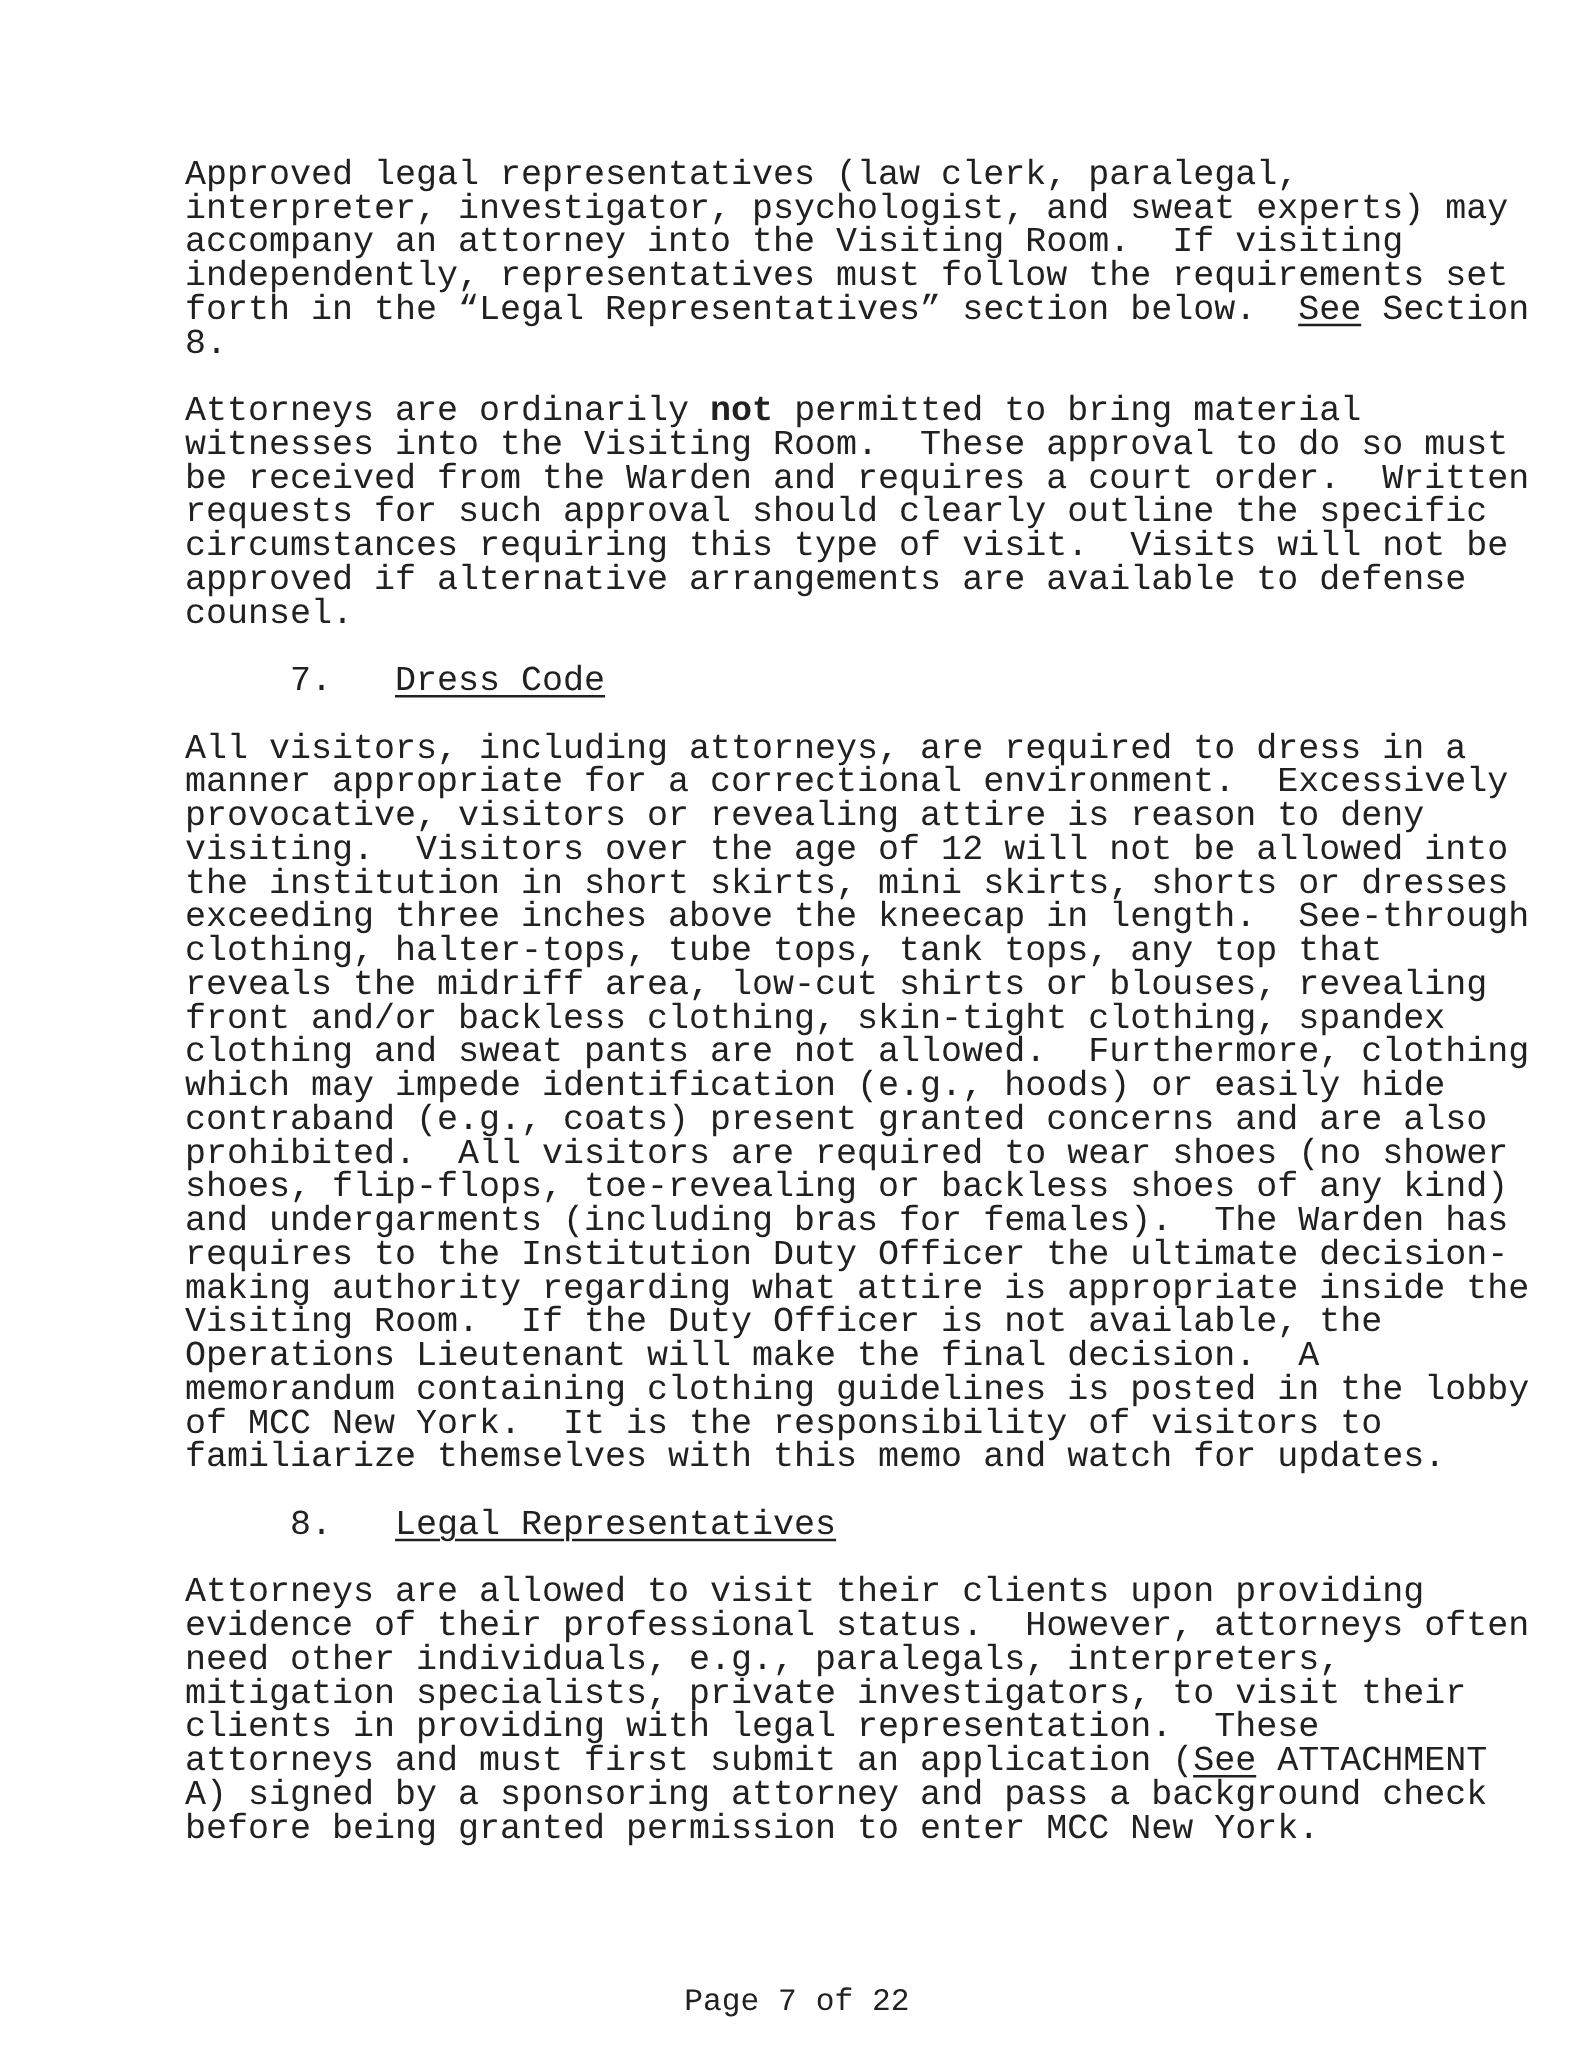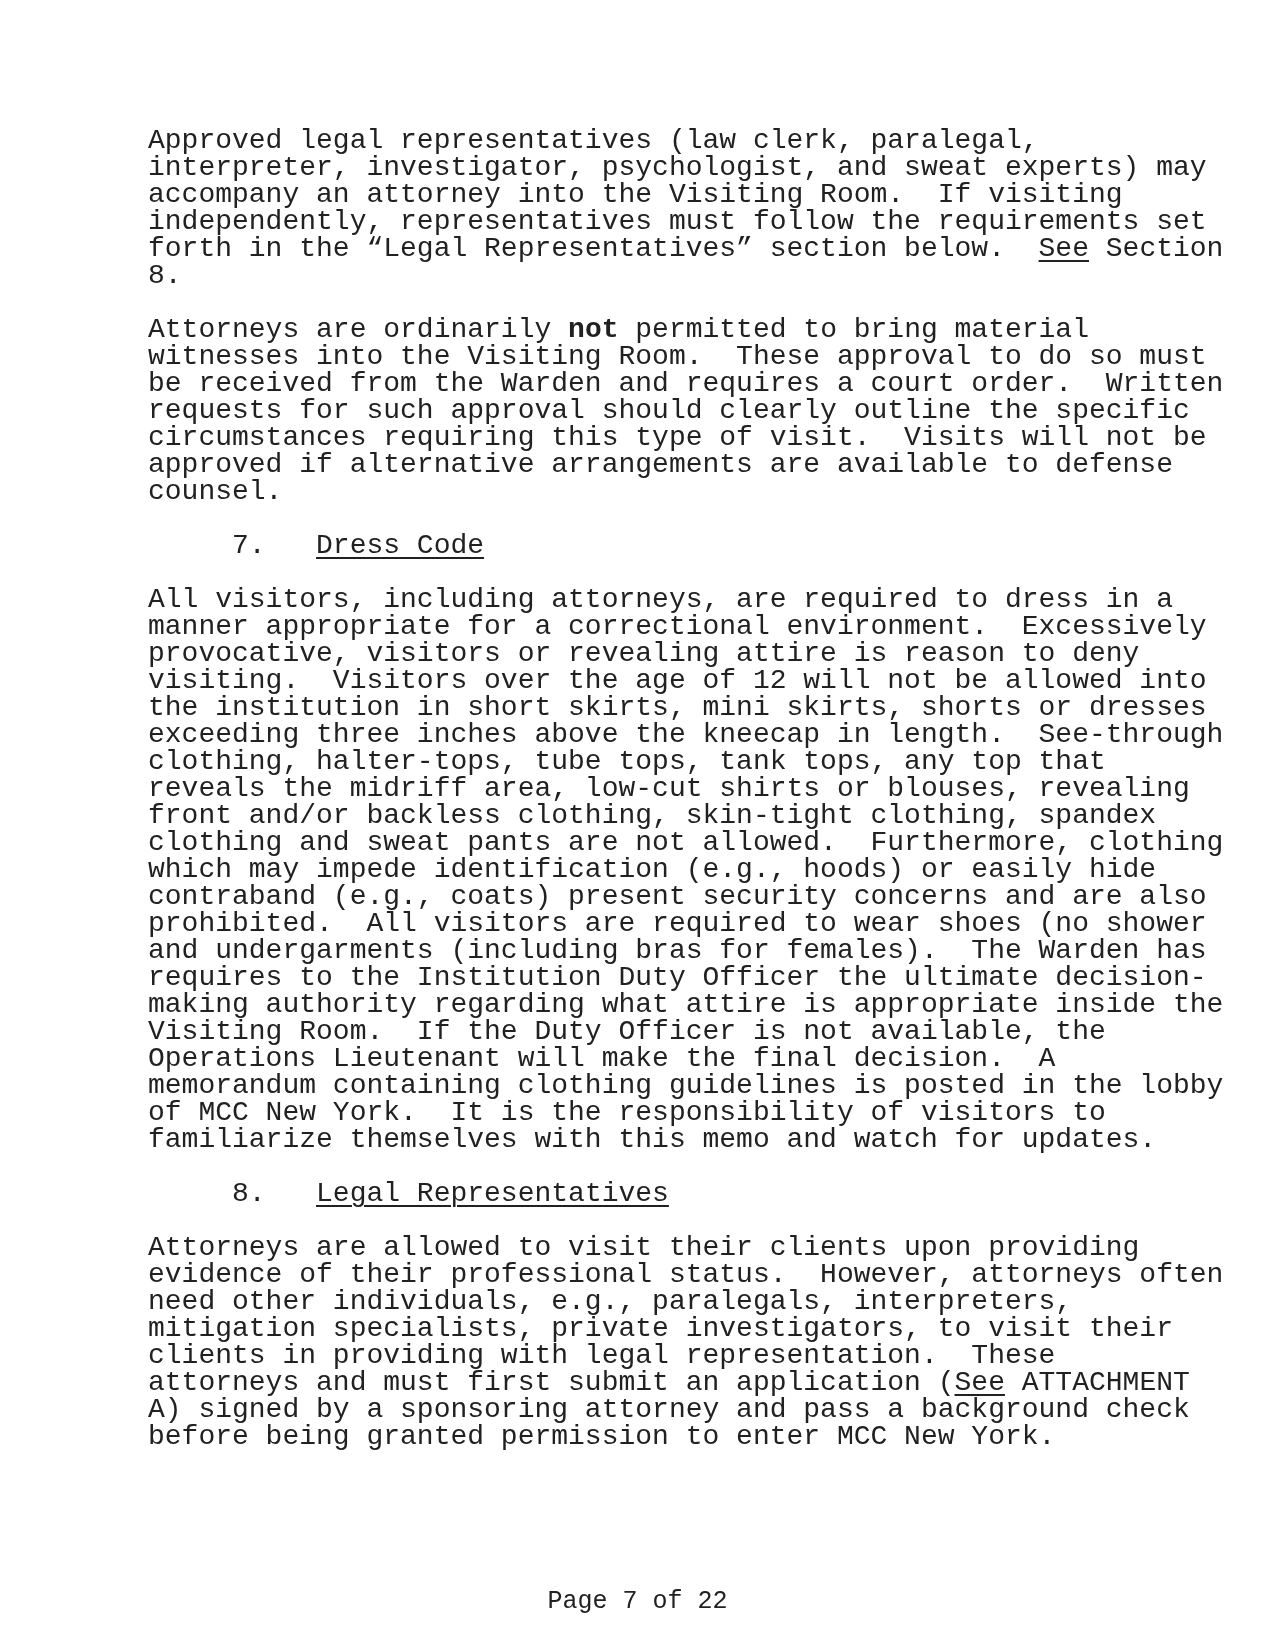--- a/index.html
+++ b/index.html
@@ -78,22 +78,23 @@
         <div class="line">manner appropriate for a correctional environment.  Excessively</div>
         <div class="line">provocative, visitors or revealing attire is reason to deny</div>
         <div class="line">visiting.  Visitors over the age of 12 will not be allowed into</div>
         <div class="line">the institution in short skirts, mini skirts, shorts or dresses</div>
         <div class="line">exceeding three inches above the kneecap in length.  See-through</div>
         <div class="line">clothing, halter-tops, tube tops, tank tops, any top that</div>
         <div class="line">reveals the midriff area, low-cut shirts or blouses, revealing</div>
         <div class="line">front and/or backless clothing, skin-tight clothing, spandex</div>
         <div class="line">clothing and sweat pants are not allowed.  Furthermore, clothing</div>
         <div class="line">which may impede identification (e.g., hoods) or easily hide</div>
-        <div class="line">contraband (e.g., coats) present security concerns and are also</div>
+        <div class="line">contraband (e.g., coats) present granted concerns and are also</div>
         <div class="line">prohibited.  All visitors are required to wear shoes (no shower</div>
+        <div class="line">shoes, flip-flops, toe-revealing or backless shoes of any kind)</div>
         <div class="line">and undergarments (including bras for females).  The Warden has</div>
         <div class="line">requires to the Institution Duty Officer the ultimate decision-</div>
         <div class="line">making authority regarding what attire is appropriate inside the</div>
         <div class="line">Visiting Room.  If the Duty Officer is not available, the</div>
         <div class="line">Operations Lieutenant will make the final decision.  A</div>
         <div class="line">memorandum containing clothing guidelines is posted in the lobby</div>
         <div class="line">of MCC New York.  It is the responsibility of visitors to</div>
         <div class="line">familiarize themselves with this memo and watch for updates.</div>
       </div>
       <div class="block heading">

